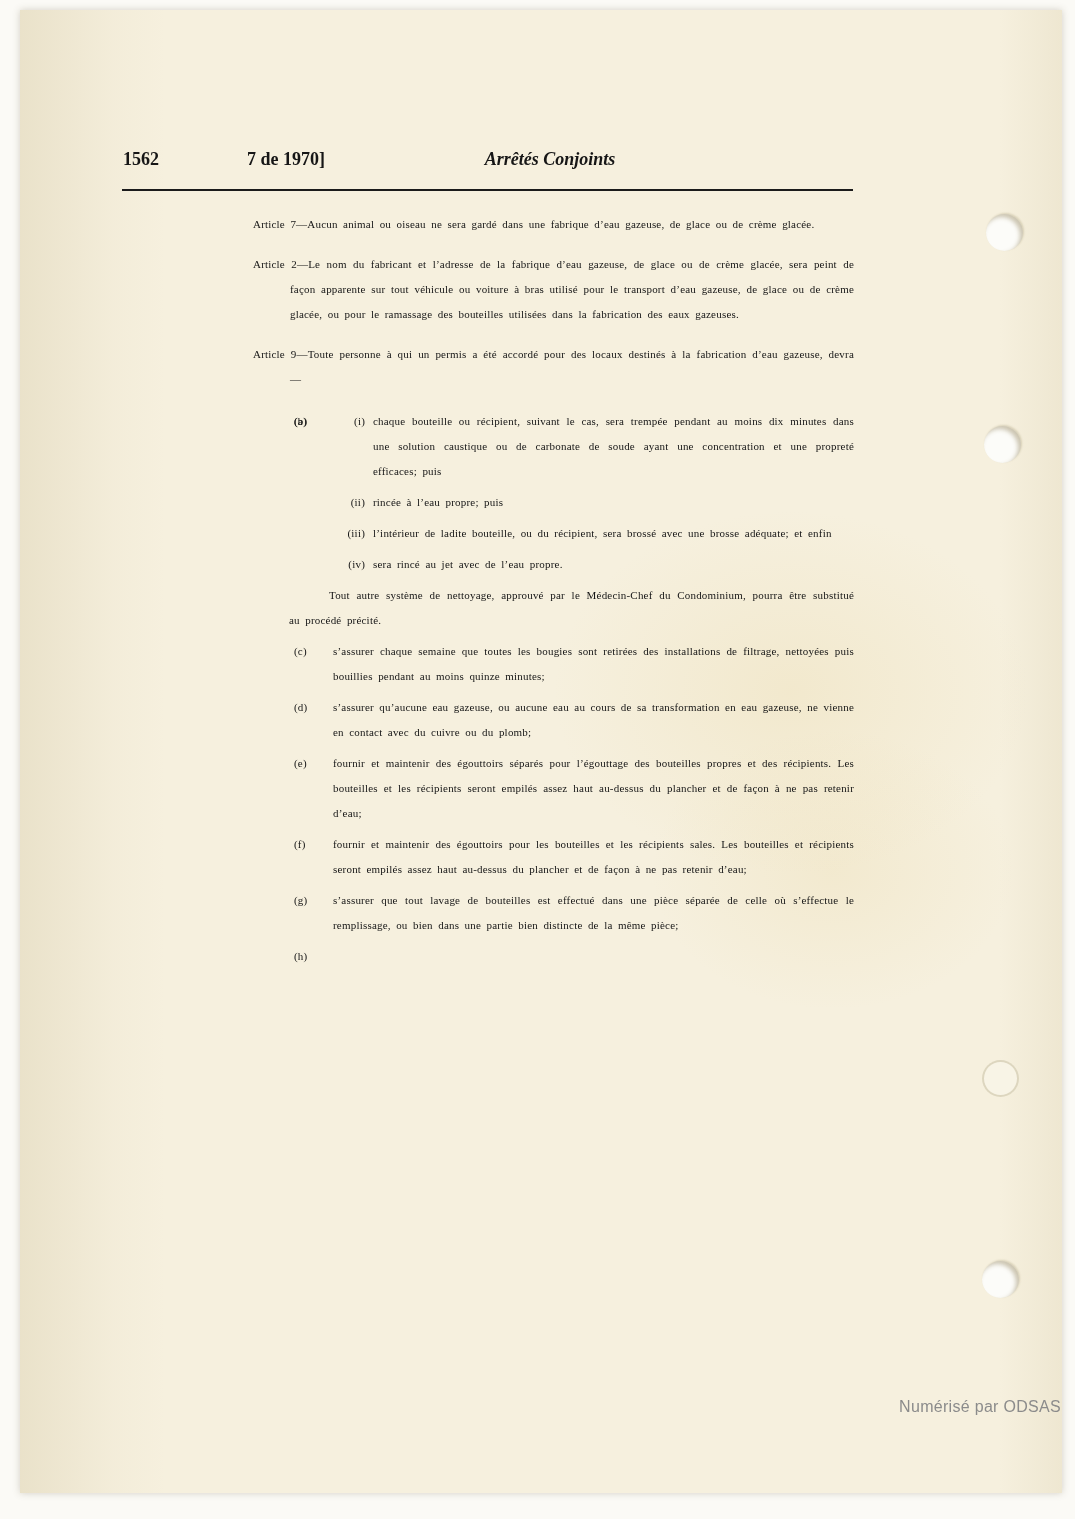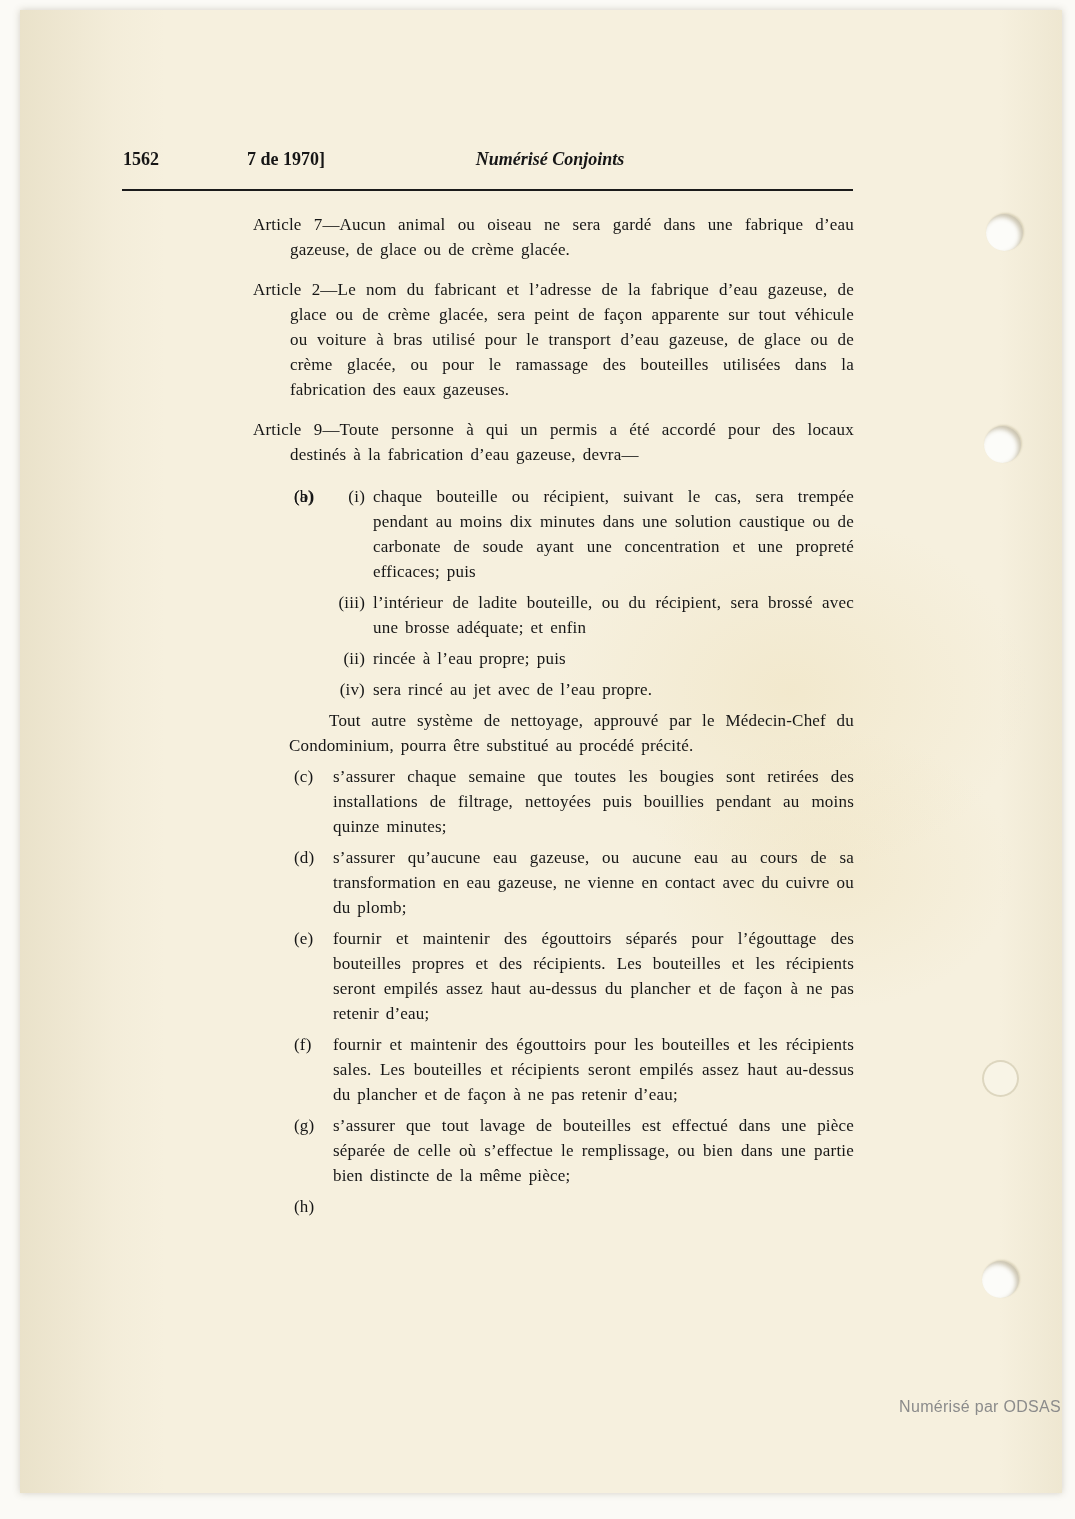--- a/index.html
+++ b/index.html
@@ -20,21 +20,21 @@
     box-shadow: 0 0 7px rgba(90,80,50,0.25);
   }
   .header { position:absolute; top:149px; left:0; width:100%; font-size:18px; font-weight:bold; }
   .pagenum { position:absolute; left:123px; }
   .issue   { position:absolute; left:247px;text-align:center; }
   .title   { position:absolute; left:430px; width:240px; text-align:center; font-style:italic; }
   .rule    { position:absolute; top:189px; left:122px; width:731px; height:2px; background:#1b1b1b; }
 
   .body {
     position:absolute; top:212px; left:253px; width:601px;
-    font-size:17px; line-height:25px; text-align:justify;
+    font-size:11px; line-height:25px; text-align:justify;
     word-spacing:2.5px; letter-spacing:0.2px;
   }
   .article { padding-left:37px; text-indent:-37px; margin-bottom:15px; }
   .article.tight { margin-bottom:17px; }
   .item    { position:relative; margin-left:80px; margin-bottom:6px; }
   .item > .marker { position:absolute; left:-39px; }
   .subitem { position:relative; margin-left:120px; margin-bottom:6px; }
   .subitem > .marker { position:absolute; left:-50px; width:42px; text-align:right; }
   .note    { margin-left:36px; text-indent:40px; margin-bottom:6px; }
 
@@ -56,41 +56,41 @@
 </style>
 </head>
 <body>
 
 <div class="scan">
   <div class="paper"></div>
 
   <div class="header">
     <span class="pagenum">1562</span>
     <span class="issue">7 de 1970]</span>
-    <span class="title">Numérisé Conjoints</span>
+    <span class="title">Arrêtés Conjoints</span>
   </div>
   <div class="rule"></div>
 
   <div class="body">
 
     <p class="article"><span>Article 7</span><span>—Aucun animal ou oiseau ne sera gardé dans une fabrique d’eau gazeuse, de glace ou de crème glacée.</span></p>
 
     <p class="article"><span>Article 2</span><span>—Le nom du fabricant et l’adresse de la fabrique d’eau gazeuse, de glace ou de crème glacée, sera peint de façon apparente sur tout véhicule ou voiture à bras utilisé pour le transport d’eau gazeuse, de glace ou de crème glacée, ou pour le ramassage des bouteilles utilisées dans la fabrication des eaux gazeuses.</span></p>
 
     <p class="article tight"><span>Article 9</span><span>—Toute personne à qui un permis a été accordé pour des locaux destinés à la fabrication d’eau gazeuse, devra—</span></p>
 
     <p class="item"><span class="marker">(a)</span></p>
 
     <p class="item"><span class="marker">(b)</span></p>
 
     <p class="subitem"><span class="marker">(i)</span><span>chaque bouteille ou récipient, suivant le cas, sera trempée pendant au moins dix minutes dans une solution caustique ou de carbonate de soude ayant une concentration et une propreté efficaces; puis</span></p>
 
+    <p class="subitem"><span class="marker">(ii)</span><span>rincée à l’eau propre; puis</span></p>
+
     <p class="subitem"><span class="marker">(iii)</span><span>l’intérieur de ladite bouteille, ou du récipient, sera brossé avec une brosse adéquate; et enfin</span></p>
-
-    <p class="subitem"><span class="marker">(ii)</span><span>rincée à l’eau propre; puis</span></p>
 
     <p class="subitem"><span class="marker">(iv)</span><span>sera rincé au jet avec de l’eau propre.</span></p>
 
     <p class="note">Tout autre système de nettoyage, approuvé par le Médecin-Chef du Condominium, pourra être substitué au procédé précité.</p>
 
     <p class="item"><span class="marker">(c)</span><span>s’assurer chaque semaine que toutes les bougies sont retirées des installations de filtrage, nettoyées puis bouillies pendant au moins quinze minutes;</span></p>
 
     <p class="item"><span class="marker">(d)</span><span>s’assurer qu’aucune eau gazeuse, ou aucune eau au cours de sa transformation en eau gazeuse, ne vienne en contact avec du cuivre ou du plomb;</span></p>
 
     <p class="item"><span class="marker">(e)</span><span>fournir et maintenir des égouttoirs séparés pour l’égouttage des bouteilles propres et des récipients. Les bouteilles et les récipients seront empilés assez haut au-dessus du plancher et de façon à ne pas retenir d’eau;</span></p>

